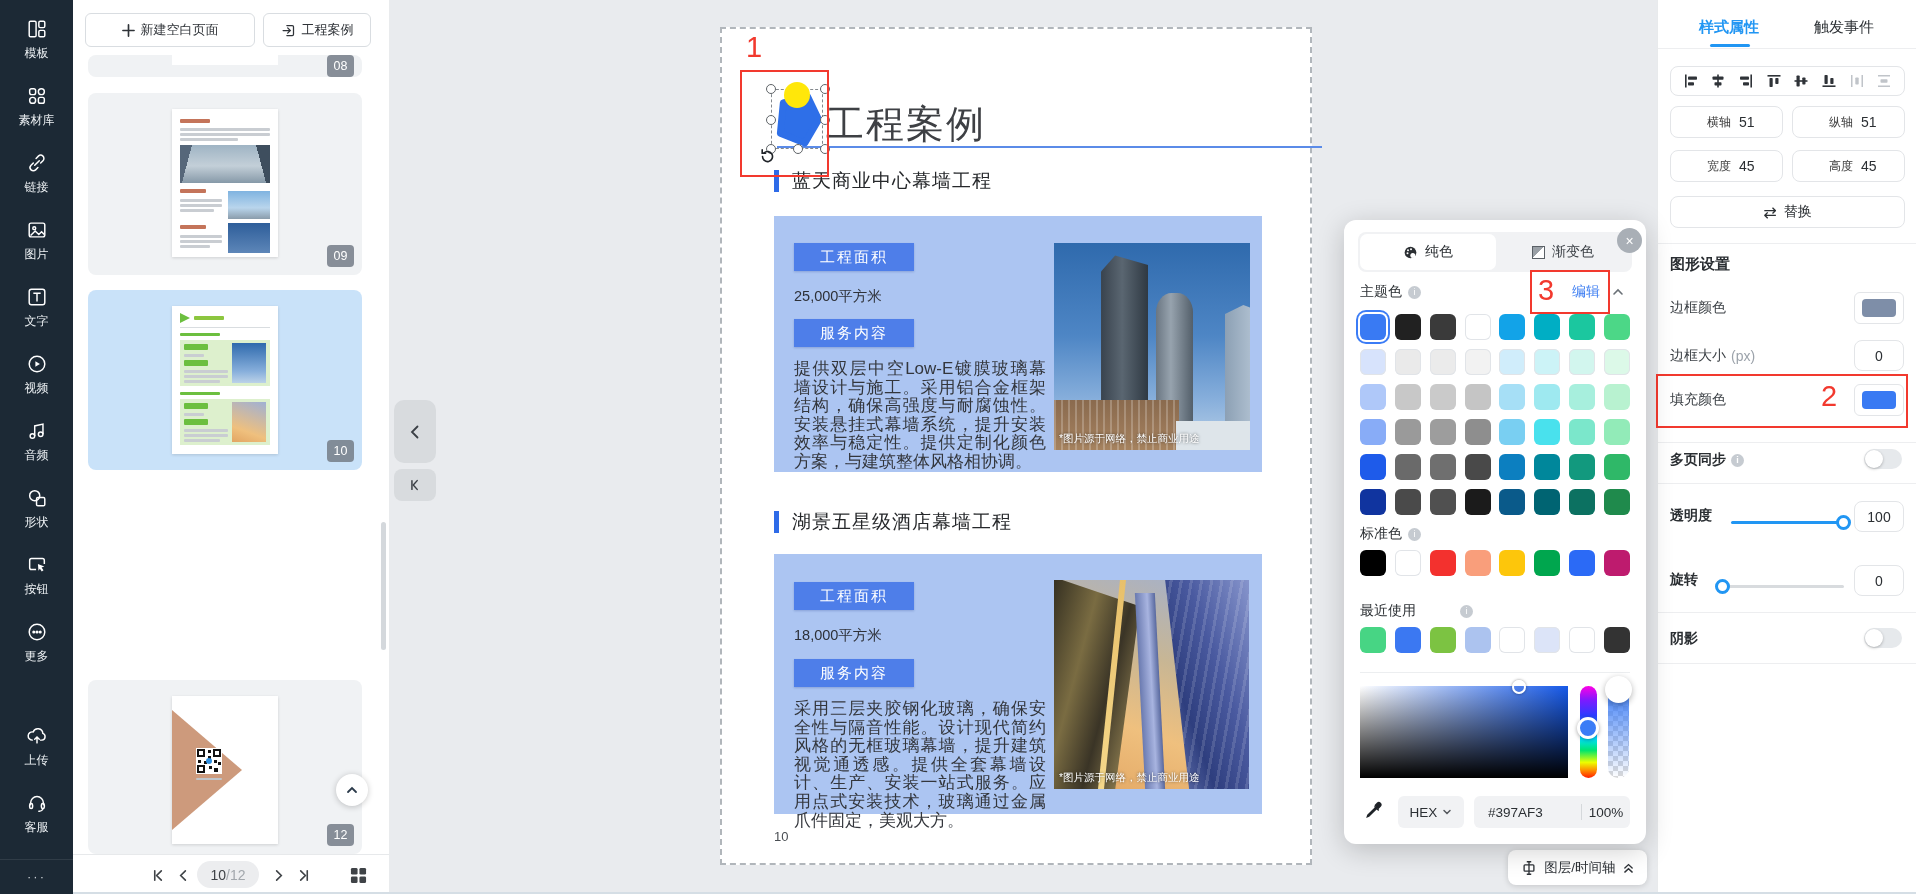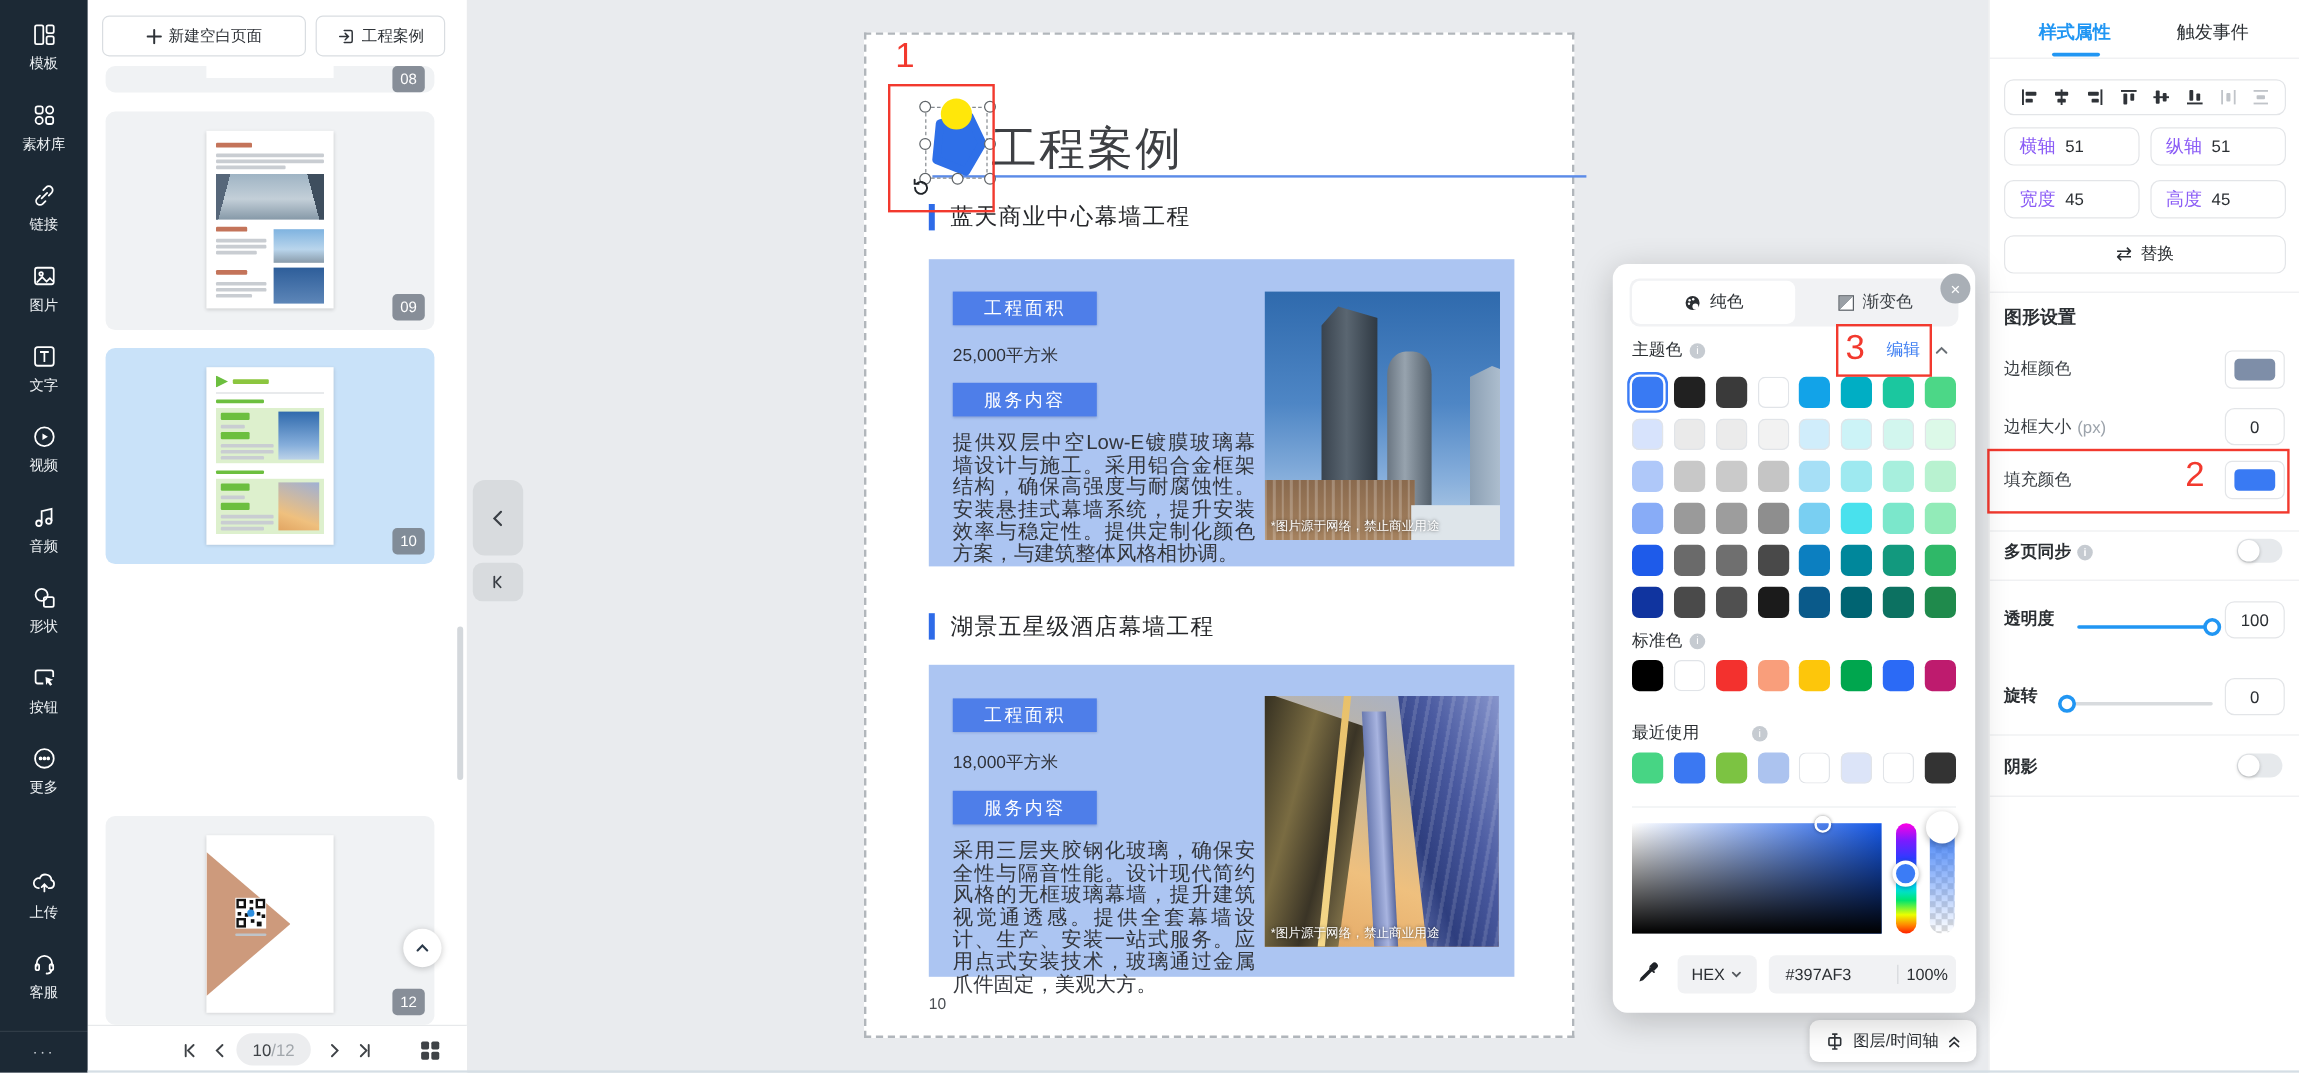--- a/index.html
+++ b/index.html
@@ -109,21 +109,21 @@
 
 
 .props { position:absolute; left:1657px; top:0; width:259px; height:894px; background:#fff; border-left:1px solid #E8EAEC; z-index:10; }
 .pr-tab1 { position:absolute; left:41px; top:18px; font-size:15px; font-weight:700; color:#2196F3; cursor:pointer; }
 .pr-tab2 { position:absolute; left:156px; top:18px; font-size:15px; color:#2B2F33; cursor:pointer; }
 .pr-underline { position:absolute; left:52px; top:44px; width:40px; height:3px; border-radius:2px; background:#2196F3; }
 .pr-div { position:absolute; left:0; width:259px; height:1px; background:#EDEEF0; }
 .align-box { position:absolute; left:12px; top:66px; width:235px; height:30px; border:1px solid #E3E5E8; border-radius:8px; display:flex; align-items:center; justify-content:space-around; padding:0 6px; }
 .al-ic { cursor:pointer; display:flex; }
 .in-box { position:absolute; height:32px; width:113px; border:1px solid #E3E5E8; border-radius:8px; display:flex; align-items:center; padding-left:12px; gap:8px; cursor:text; }
-.in-box .ilbl { font-size:15px; color:#8b5cf6; }
+.in-box .ilbl { font-size:12px; color:#404040;margin-left:24px; }
 .in-box .ival { font-size:14px; color:#2B2F33; }
 .replace-btn { position:absolute; left:12px; top:196px; width:235px; height:32px; border:1px solid #E3E5E8; border-radius:8px; display:flex; align-items:center; justify-content:center; gap:7px; font-size:14px; color:#2B2F33; cursor:pointer; }
 .pr-h { position:absolute; left:12px; font-size:15px; font-weight:700; color:#2B2F33; }
 .pr-lbl { position:absolute; left:12px; font-size:14px; color:#3A3F44; display:flex; align-items:center; gap:5px; }
 .pr-lbl .unit { color:#9CA3AB; }
 .color-well { position:absolute; left:196px; width:50px; height:32px; border:1px solid #E3E5E8; border-radius:6px; padding:6px 7px; cursor:pointer; }
 .color-well .fillc { width:100%; height:100%; border-radius:4px; }
 .num-box { position:absolute; left:196px; width:50px; height:31px; border:1px solid #E3E5E8; border-radius:8px; display:flex; align-items:center; justify-content:center; font-size:14px; color:#2B2F33; cursor:text; }
 .toggle { position:absolute; left:206px; width:38px; height:20px; border-radius:10px; background:#E6E9EC; cursor:pointer; }
 .toggle::after { content:''; position:absolute; left:1px; top:1px; width:18px; height:18px; border-radius:50%; background:#fff; box-shadow:0 1px 3px rgba(0,0,0,.25); }

